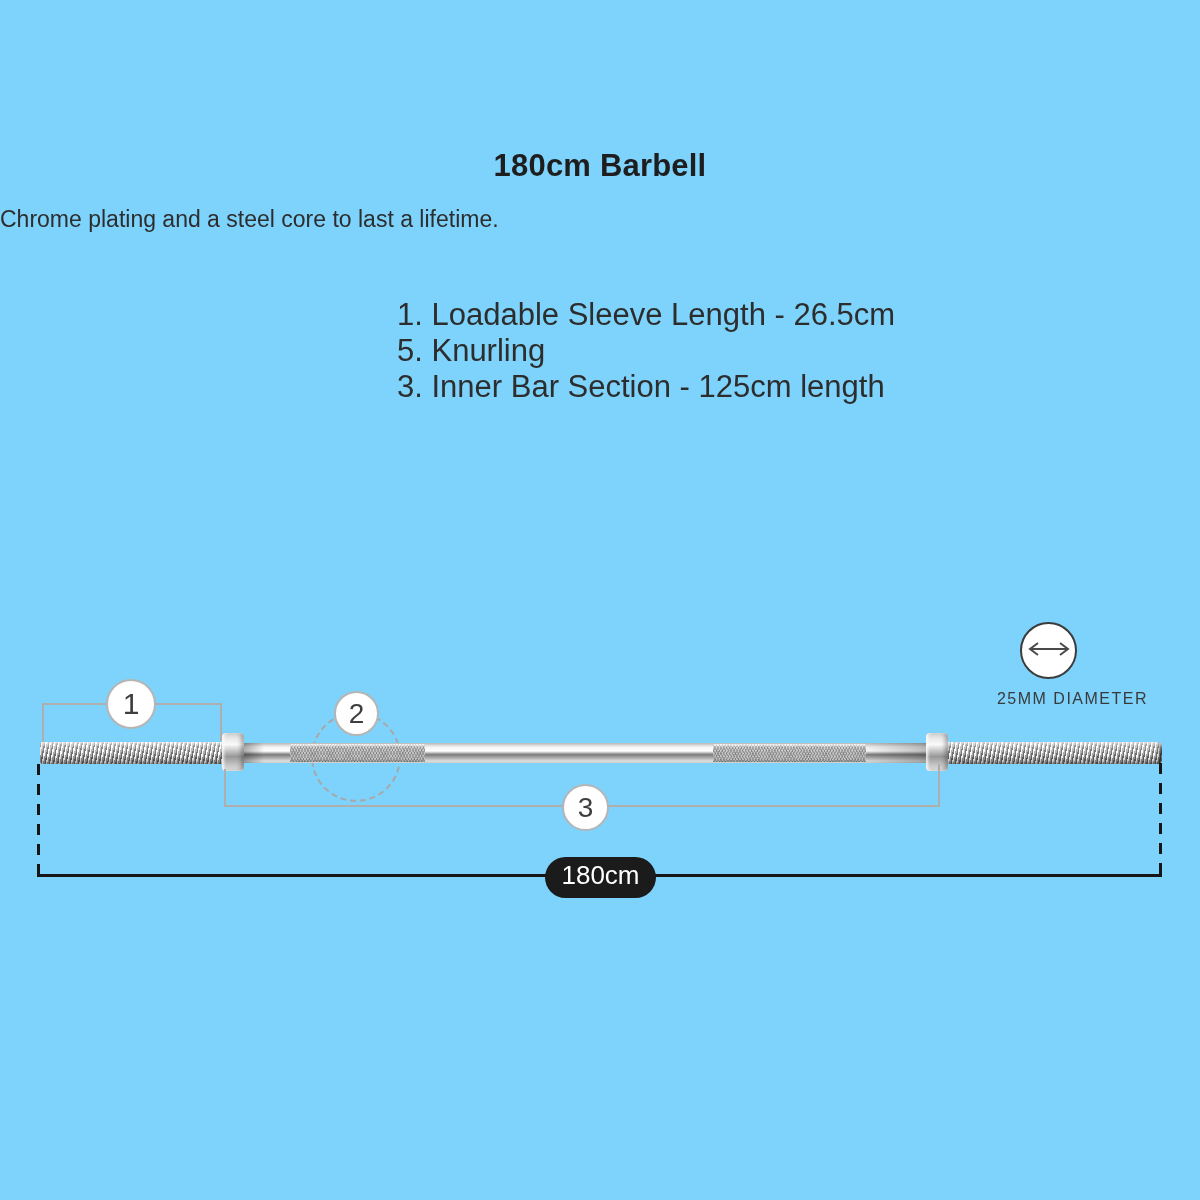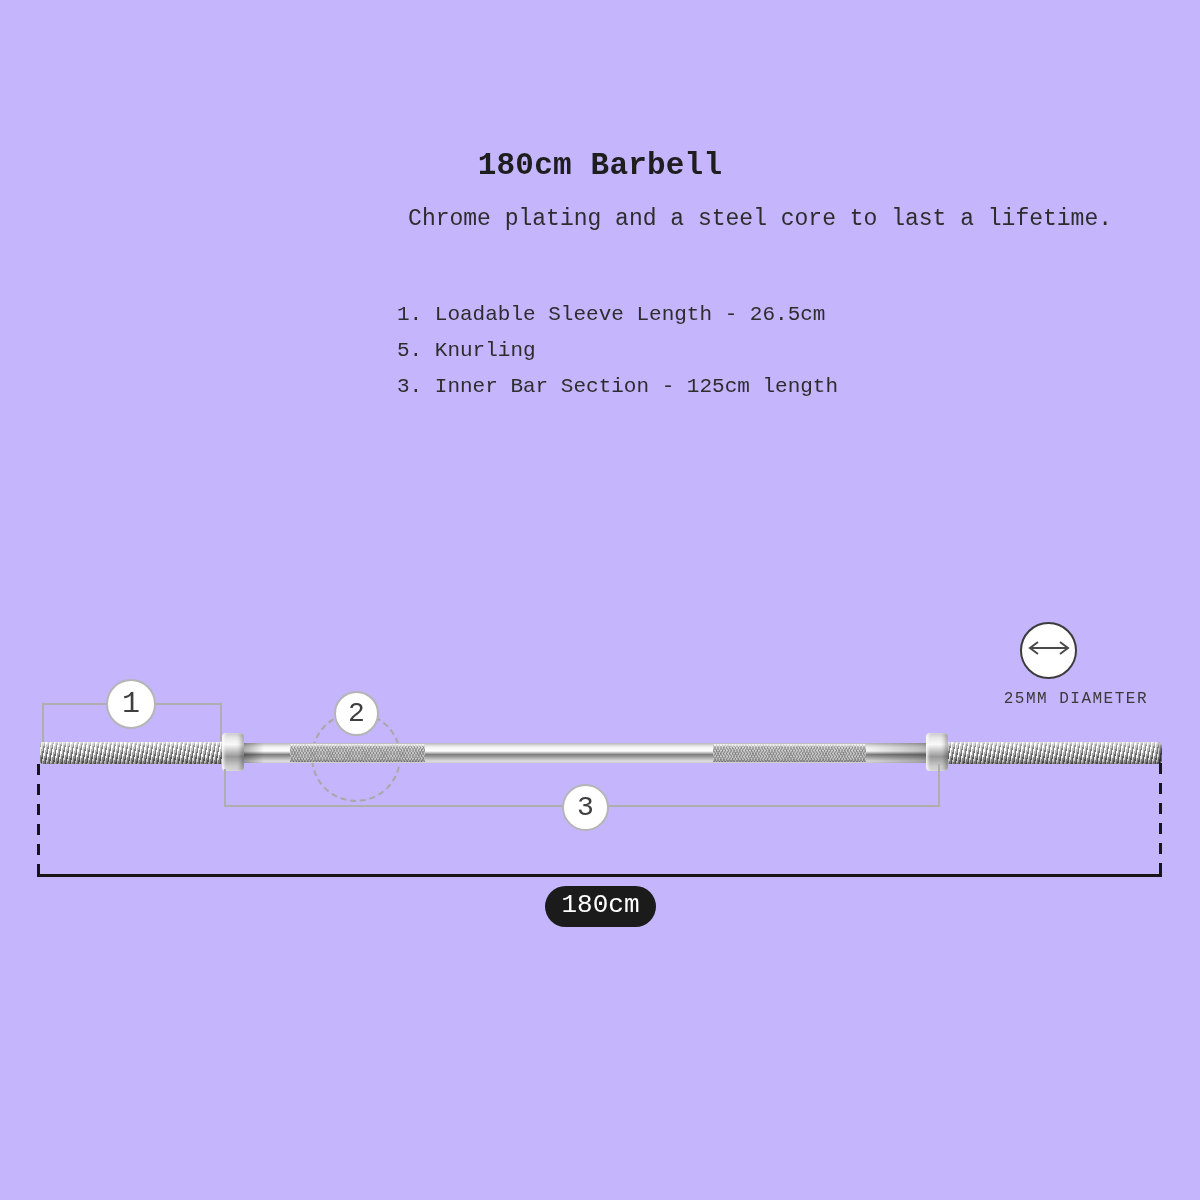--- a/index.html
+++ b/index.html
@@ -11,35 +11,35 @@
     --pill-bg:#1b1b1b;
     --pill-text:#ffffff;
     --diameter-border:#3c3c3c;
     --arrow:#4a4a4a;
     --text-dark:#1e1e1e;
     --text-body:#2d2d2d;
   }
   *{margin:0;padding:0;box-sizing:border-box;}
   html,body{background:#ffffff;}
   body{font-family:"Liberation Sans", sans-serif;}
-  .canvas{position:relative;width:1200px;height:1200px;background:#c4b5fd;overflow:hidden;font-family:Liberation Mono, monospace;}
+  .canvas{position:relative;width:1200px;height:1200px;background:#7dd3fc;overflow:hidden;}
 
   
   .title{
     position:absolute;left:0;top:148px;width:1200px;
     text-align:center;font-size:31px;font-weight:700;color:var(--text-dark);
     letter-spacing:0.2px;
   }
   .desc{
     position:absolute;left:0;top:201px;width:1112px;
-    text-align:right;font-size:23px;line-height:36px;color:var(--text-body);
+    text-align:left;font-size:23px;line-height:36px;color:var(--text-body);
   }
   .features{
     position:absolute;left:397px;top:297px;
-    font-size:21px;line-height:36px;color:var(--text-body);
+    font-size:31px;line-height:36px;color:var(--text-body);
   }
   .bracket-line{position:absolute;background:var(--bracket);}
   .callout{
     position:absolute;background:#ffffff;border:2px solid var(--callout-border);
     border-radius:50%;display:flex;align-items:center;justify-content:center;
     color:var(--callout-text);z-index:6;
   }
 
   
   .b1-h{left:42px;top:703px;width:180px;height:2px;z-index:5;}
@@ -115,21 +115,21 @@
   .dash-v{
     position:absolute;width:3px;z-index:5;
     background:repeating-linear-gradient(to bottom,var(--measure-line) 0 11px, transparent 11px 20px);
   }
   .dash-left{left:37px;top:764px;height:112px;}
   .dash-right{left:1159px;top:763px;height:113px;}
   .measure-line{position:absolute;left:37px;top:874px;width:1125px;height:3px;background:var(--measure-line);z-index:5;}
   .length-pill{
     position:absolute;left:545px;top:857px;width:111px;height:41px;border-radius:21px;
     background:var(--pill-bg);color:var(--pill-text);display:flex;align-items:center;justify-content:center;
-    font-size:26px;z-index:7;padding-bottom:4px;margin-top:29px;
+    font-size:26px;z-index:7;padding-bottom:4px;
   }
 </style>
 </head>
 <body>
 
 <div class="canvas">
 
   <h1 class="title">180cm Barbell</h1>
   <div class="desc">
     <div>Chrome plating and a steel core to last a lifetime.</div>

